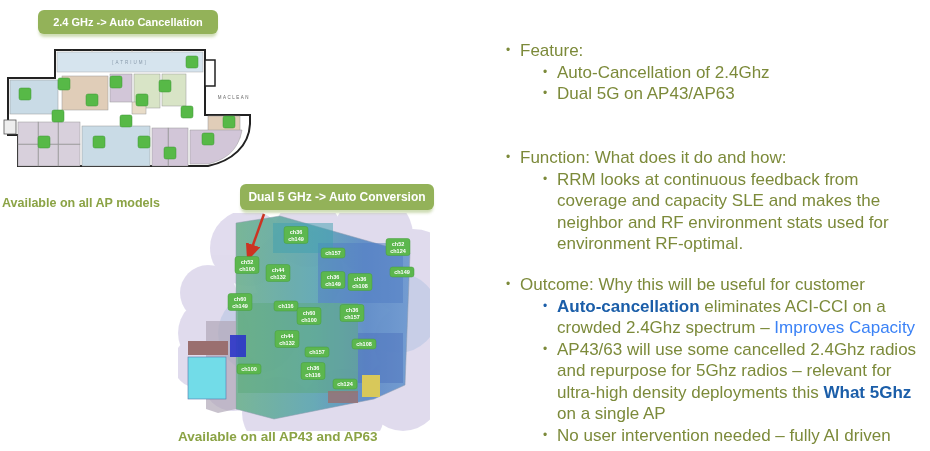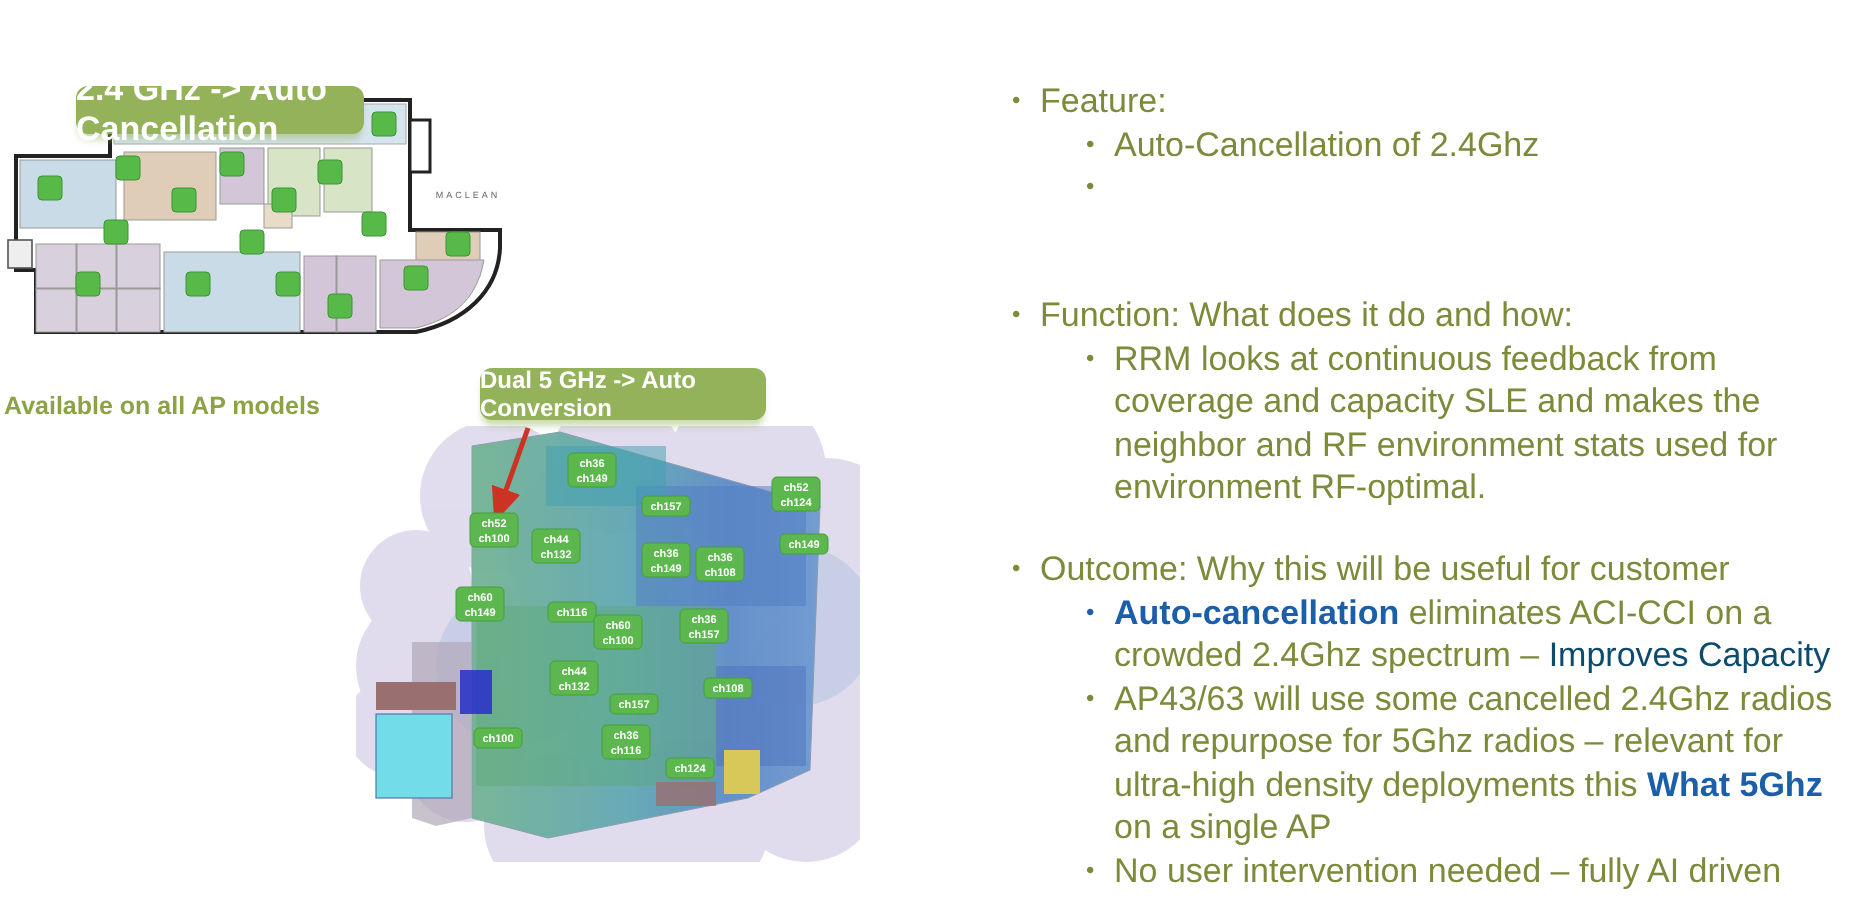--- a/index.html
+++ b/index.html
@@ -3,22 +3,22 @@
 <meta charset="utf-8">
 <style>
   html,body{margin:0;padding:0;background:#ffffff;}
   #slide{position:relative;width:930px;height:451px;background:#ffffff;overflow:hidden;
          font-family:"Liberation Sans", sans-serif;}
 
   
   .banner{position:absolute;background:#93b259;color:#ffffff;font-weight:bold;
           display:flex;align-items:center;justify-content:center;border-radius:6px;
           box-shadow:0 4px 3px -1px rgba(147,178,89,.45);z-index:6;}
-  #banner1{left:38px;top:10px;width:144px;height:24px;font-size:17px;margin-top:33px;}
-  #banner2{left:240px;top:184px;width:143px;height:26px;font-size:12px;}
+  #banner1{left:38px;top:10px;width:180px;height:24px;font-size:11px;}
+  #banner2{left:240px;top:184px;width:194px;height:26px;font-size:12px;}
 
   
   .caption{position:absolute;color:#8ba345;font-weight:bold;}
   #caption1{left:2px;top:196px;width:300px;font-size:12.5px;}
   #caption2{left:178px;top:429px;width:252px;font-size:13.5px;}
 
   
   #floorplan1{position:absolute;left:2px;top:46px;width:300px;height:142px;}
   #heatmap{position:absolute;left:178px;top:213px;width:252px;height:218px;}
 
@@ -27,21 +27,21 @@
               font-family:"Liberation Sans",sans-serif;}
 
   
   #text-column{position:absolute;left:506px;top:40px;width:424px;height:411px;
                color:#7c8a3a;font-size:17px;}
   .group{position:absolute;left:0;}
   #group-0{top:0;} #group-1{top:107px;} #group-2{top:234px;}
   .tline{display:flex;line-height:21.5px;white-space:nowrap;}
   .tline.l2{margin-left:37px;}
   .bullet{flex:0 0 14px;font-size:12px;line-height:21.5px;}
-  .seg-blue{color:#0c4a6e;}
+  .seg-blue{color:#3b82f6;}
   .seg-bluebold{color:#1b5ea9;font-weight:bold;}
 </style>
 </head>
 <body>
 
 <div id="slide">
 
   <div class="banner" id="banner1">2.4 GHz -&gt; Auto Cancellation</div>
 
   <div id="floorplan1">
@@ -241,33 +241,35 @@
             <text x="135" y="164" class="badge-text">ch116</text>
           </g>
           <g>
             <rect x="155" y="166" width="24" height="10" rx="2.5" class="badge-rect"></rect>
             <text x="167" y="173" class="badge-text">ch124</text>
           </g>
         </g>
     </svg>
   </div>
 
+  <div class="caption" id="caption2">Available on all AP43 and AP63</div>
 
   <div id="text-column">
     <div class="group" id="group-0">
         <div class="tline l1">
           <span class="bullet">•</span>
           <span><span>Feature:</span></span>
         </div>
         <div class="tline l2">
           <span class="bullet">•</span>
           <span><span>Auto-Cancellation of 2.4Ghz</span></span>
         </div>
         <div class="tline l2">
           <span class="bullet">•</span>
+          <span><span>Dual 5G on AP43/AP63</span></span>
         </div>
       </div>
     <div class="group" id="group-1">
         <div class="tline l1">
           <span class="bullet">•</span>
           <span><span>Function: What does it do and how:</span></span>
         </div>
         <div class="tline l2">
           <span class="bullet">•</span>
           <span><span>RRM looks at continuous feedback from</span></span>

